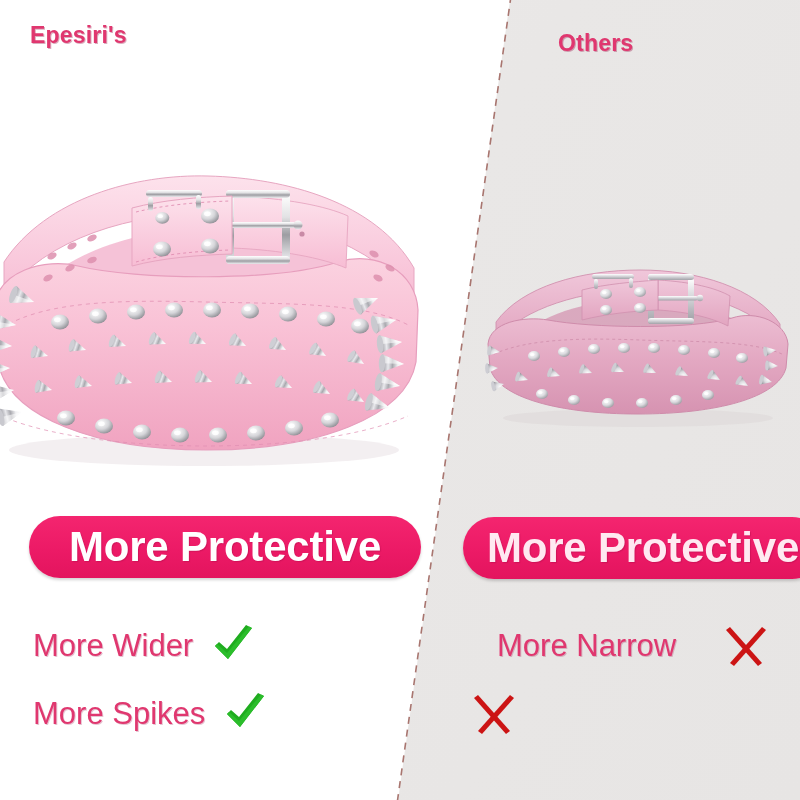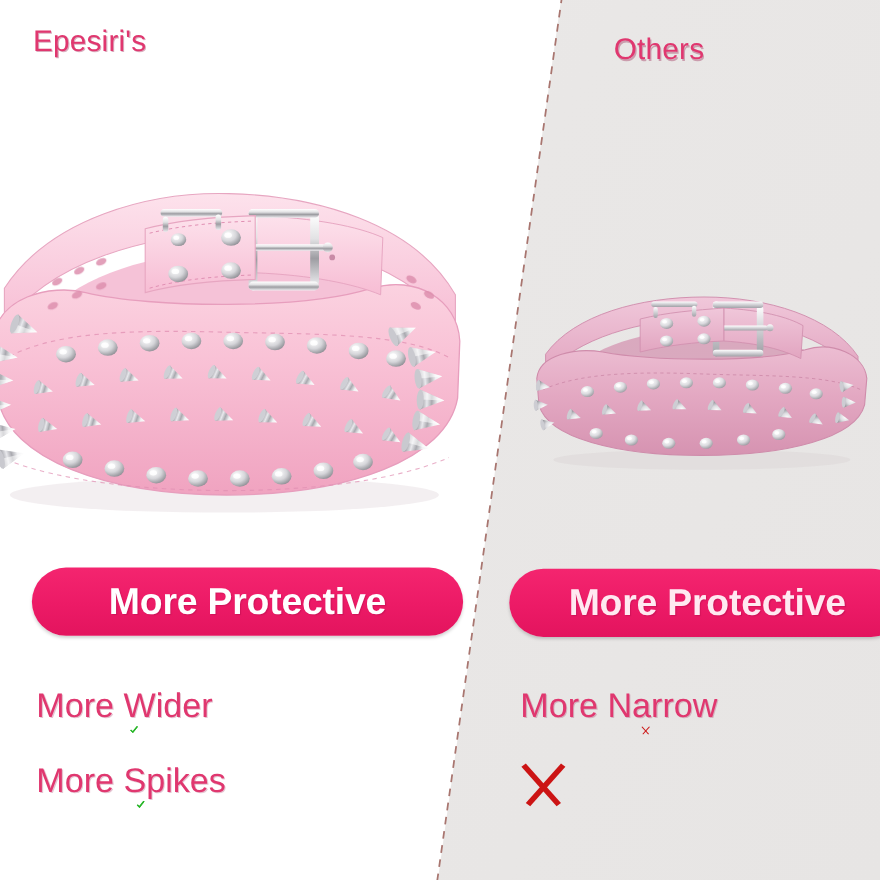--- a/index.html
+++ b/index.html
@@ -39,22 +39,22 @@
   .divider {
     position: absolute;
     left: 0; top: 0;
     width: 800px; height: 800px;
     pointer-events: none;
   }
 
   
   .hdr {
     position: absolute;
-    font-weight: normal;
-    font-size: 27px;
+    font-weight: bold;
+    font-size: 23px;
     letter-spacing: .2px;
     color: #e0376f;
     text-shadow: 1px 1px 0 rgba(150,20,70,.35);
     white-space: nowrap;
   }
   .hdr-left  { left: 30px;  top: 22px; }
   .hdr-right { left: 558px; top: 30px; }
 
   
   .product {
@@ -71,54 +71,53 @@
     background: linear-gradient(180deg,#f4256f 0%, #ec1a66 55%, #e3145e 100%);
     box-shadow: 0 2px 3px rgba(0,0,0,.18);
     display: flex;
     align-items: center;
     justify-content: center;
     box-sizing: border-box;
   }
   .pill span {
     color: #ffffff;
     font-weight: bold;
-    font-size: 34px;
+    font-size: 42px;
     letter-spacing: -0.2px;
     white-space: nowrap;
     text-shadow: 1px 1px 1px rgba(160,10,70,.35);
   }
   .pill-left  { left: 29px;  top: 516px; width: 392px; }
   .pill-right { left: 463px; top: 517px; width: 360px; }
   .pill-right span { color: #ffe9f1; }
 
   
   .feat {
     position: absolute;
     display: flex;
     align-items: center;
     height: 44px;
-    flex-direction: column;
   }
   .feat-label {
     color: #e0376f;
     font-size: 31px;
     white-space: nowrap;
     text-shadow: 1px 1px 0 rgba(150,20,70,.25);
   }
   .mark {
     margin-left: 18px;
     display: block;
     line-height: 0;
   }
   .feat-l1 { left: 33px; top: 624px; }
   .feat-l2 { left: 33px; top: 692px; align-items: center; }
   .feat-r1 { left: 473px; top: 624px; }
   .feat-r2 { left: 473px; top: 692px; }
   .feat-r1 .mark, .feat-r2 .mark { margin-left: 0; }
-  .feat-r1 .feat-label, .feat-r2 .feat-label { width: 228px; }
+  .feat-r1 .feat-label, .feat-r2 .feat-label { width: 228px; margin-left: 24px; }
 </style>
 </head>
 <body>
 
 <div id="stage">
 
   <div class="bg-left"></div>
   <div class="bg-right"></div>
 
   <svg class="divider" viewBox="0 0 800 800">

